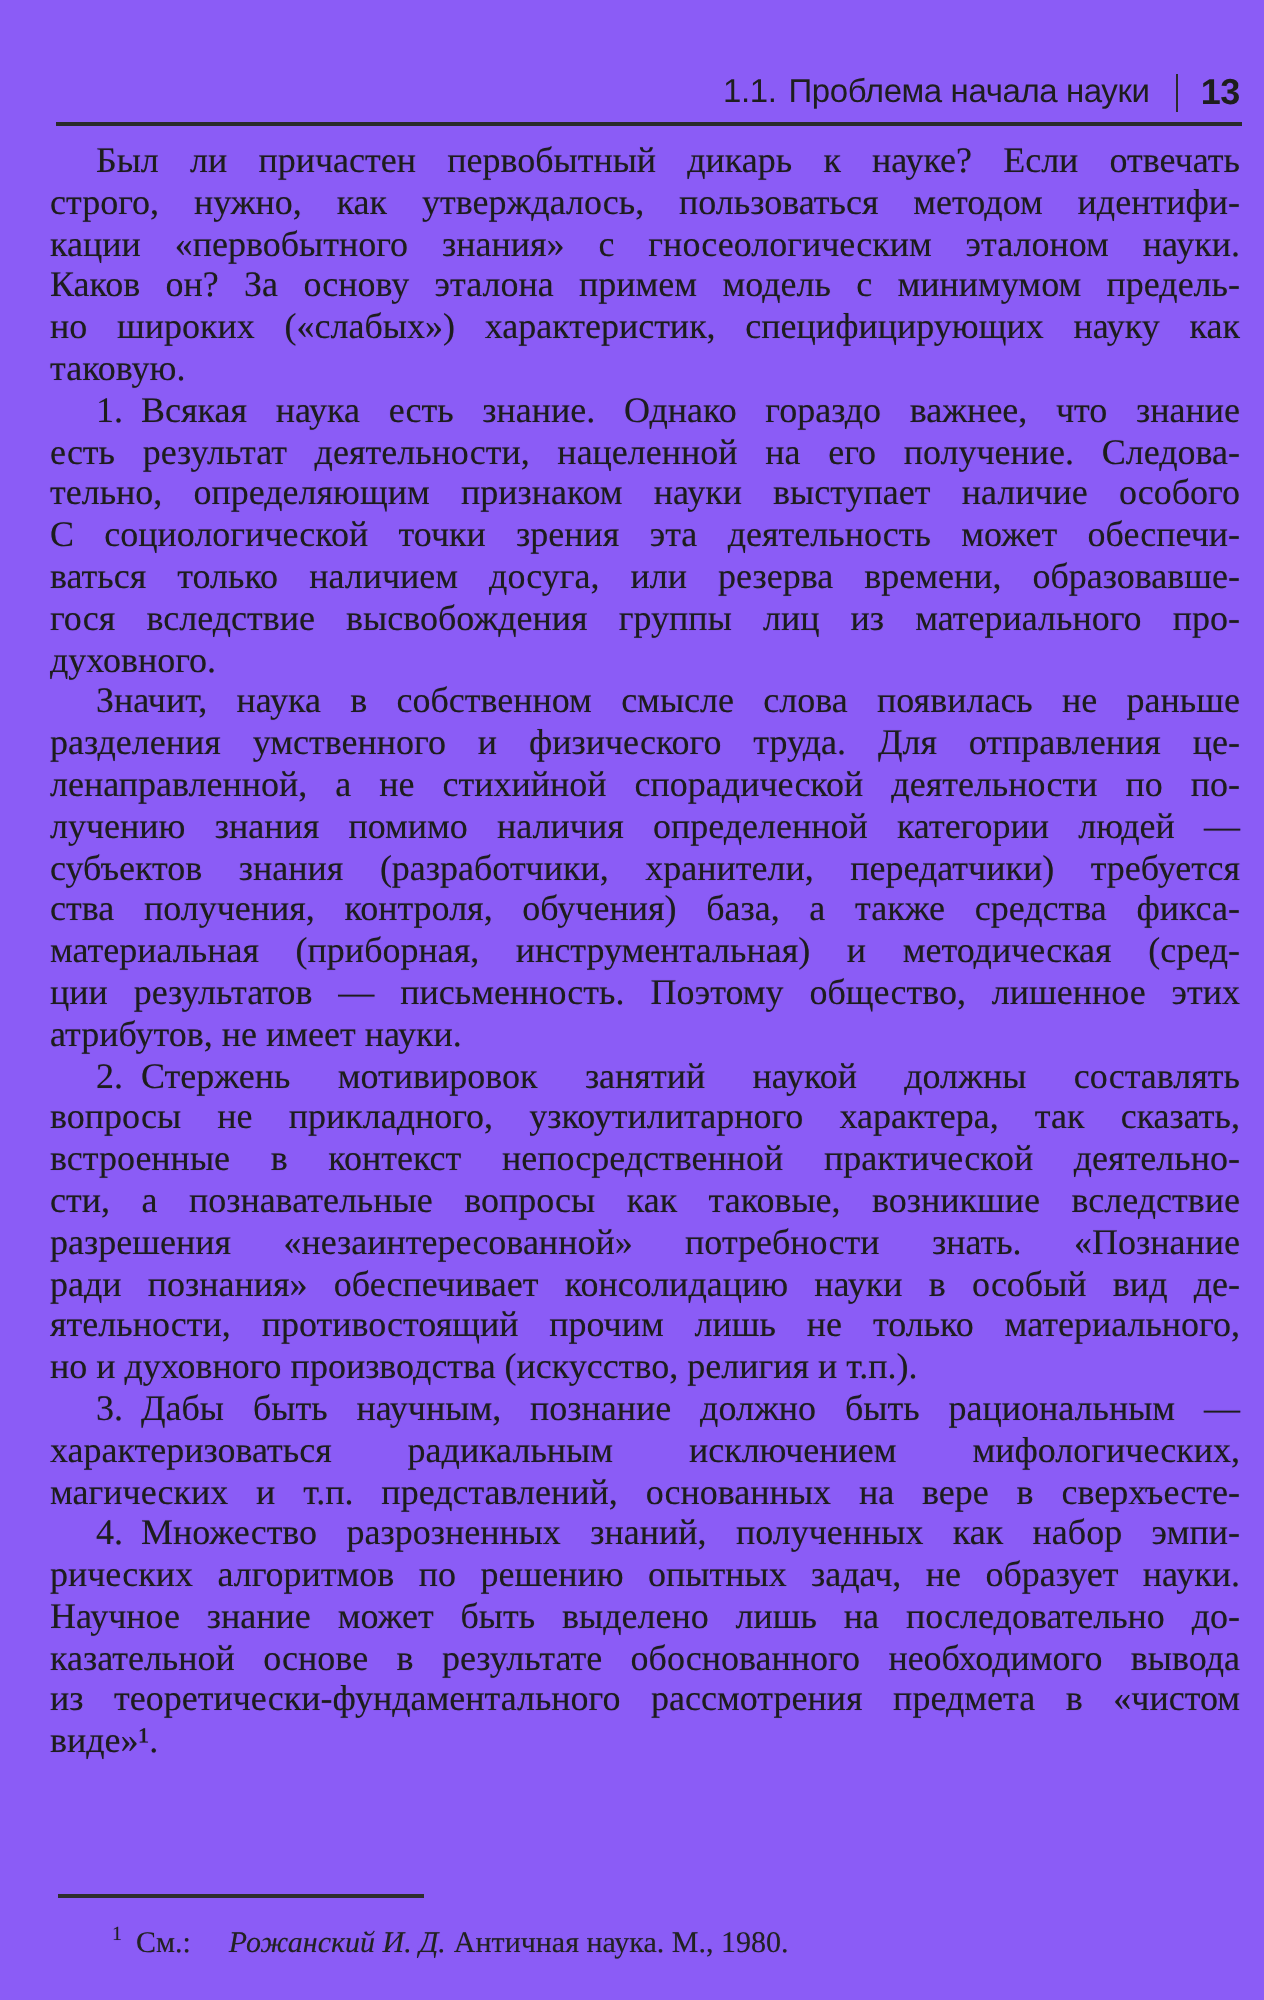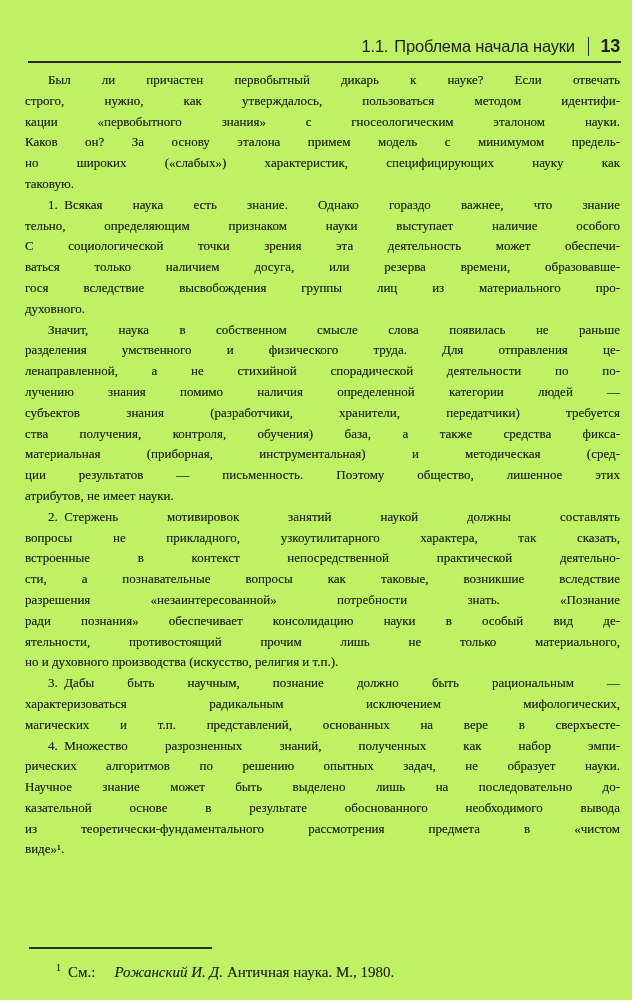--- a/index.html
+++ b/index.html
@@ -1,19 +1,19 @@
 <!DOCTYPE html>
 <html lang="ru"><head>
 <meta charset="utf-8">
 <style>
   html,body { margin:0; padding:0; }
   .page {
     position:relative;
     width:632px; height:1000px;
-    background:#bef264;
+    background:#8b5cf6;
     overflow:hidden;
     font-family:"Liberation Serif", serif;
     color:#1d1d1d;
   }
   
   .header {
     position:absolute; top:36px; left:28px; right:12px;
     display:flex; justify-content:flex-end; align-items:center;
     font-family:"Liberation Sans", sans-serif;
     font-size:16.5px; letter-spacing:-0.2px; color:#1e1e1e;
@@ -25,21 +25,21 @@
     margin:0 11px 0 13px;
   }
   .header .pno { font-weight:bold; font-size:18px; }
   .header-rule {
     position:absolute; top:61px; left:28px; width:593px; height:2px;
     background:#2a2a2a;
   }
   
   .body-text {
     position:absolute; top:70px; left:25px; width:595px;
-    font-size:13px; line-height:20.8px;
+    font-size:18px; line-height:20.8px;
     text-shadow:0 0 0.4px rgba(20,20,20,0.45);
   }
   .line { text-align:justify; text-align-last:justify; }
   .line.pfirst { text-indent:23px; }
   .line.plast { text-align-last:left; }
   
   .footnote-rule {
     position:absolute; top:947px; left:29px; width:183px; height:1.6px;
     background:#2e2e2e;
   }
@@ -70,20 +70,21 @@
   <div class="header-rule"></div>
 
   <div class="body-text">
       <div class="line pfirst">Был ли причастен первобытный дикарь к науке? Если отвечать</div>
       <div class="line">строго, нужно, как утверждалось, пользоваться методом идентифи-</div>
       <div class="line">кации «первобытного знания» с гносеологическим эталоном науки.</div>
       <div class="line">Каков он? За основу эталона примем модель с минимумом предель-</div>
       <div class="line">но широких («слабых») характеристик, специфицирующих науку как</div>
       <div class="line plast">таковую.</div>
       <div class="line pfirst">1. Всякая наука есть знание. Однако гораздо важнее, что знание</div>
+      <div class="line">есть результат деятельности, нацеленной на его получение. Следова-</div>
       <div class="line">тельно, определяющим признаком науки выступает наличие особого</div>
       <div class="line">С социологической точки зрения эта деятельность может обеспечи-</div>
       <div class="line">ваться только наличием досуга, или резерва времени, образовавше-</div>
       <div class="line">гося вследствие высвобождения группы лиц из материального про-</div>
       <div class="line plast">духовного.</div>
       <div class="line pfirst">Значит, наука в собственном смысле слова появилась не раньше</div>
       <div class="line">разделения умственного и физического труда. Для отправления це-</div>
       <div class="line">ленаправленной, а не стихийной спорадической деятельности по по-</div>
       <div class="line">лучению знания помимо наличия определенной категории людей —</div>
       <div class="line">субъектов знания (разработчики, хранители, передатчики) требуется</div>

